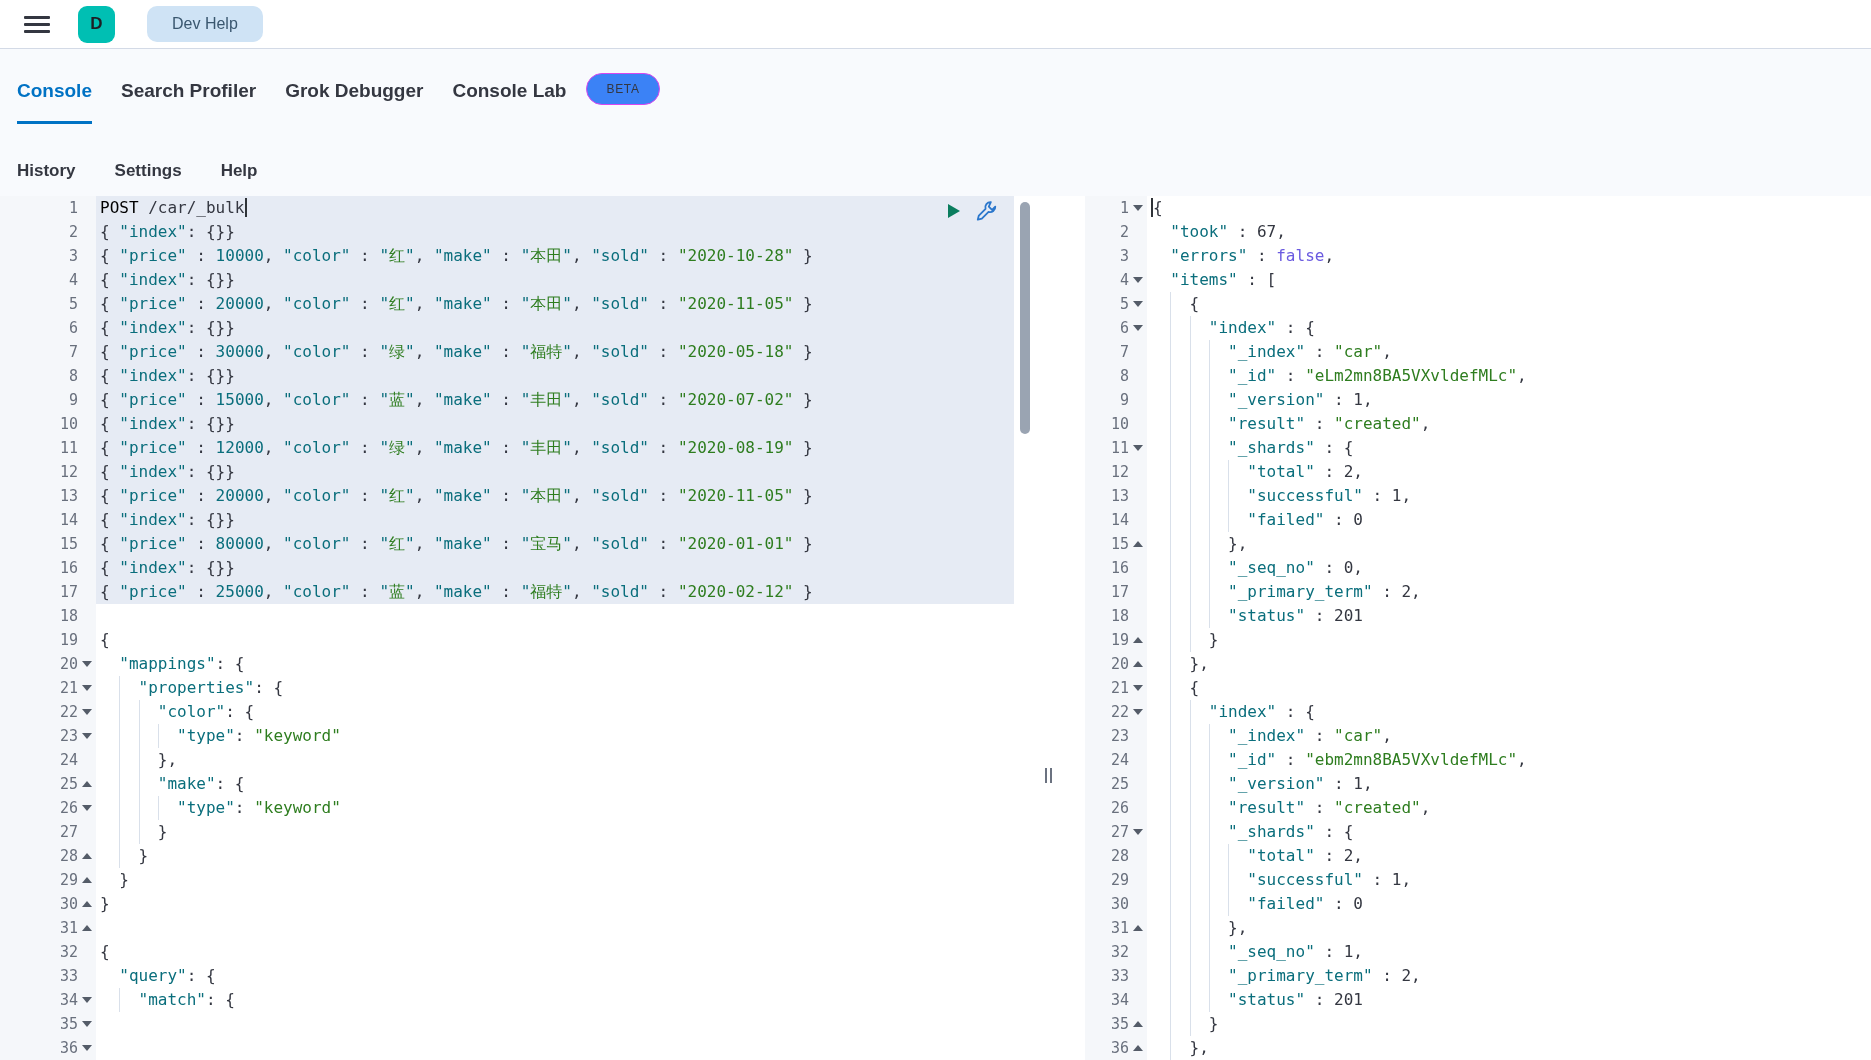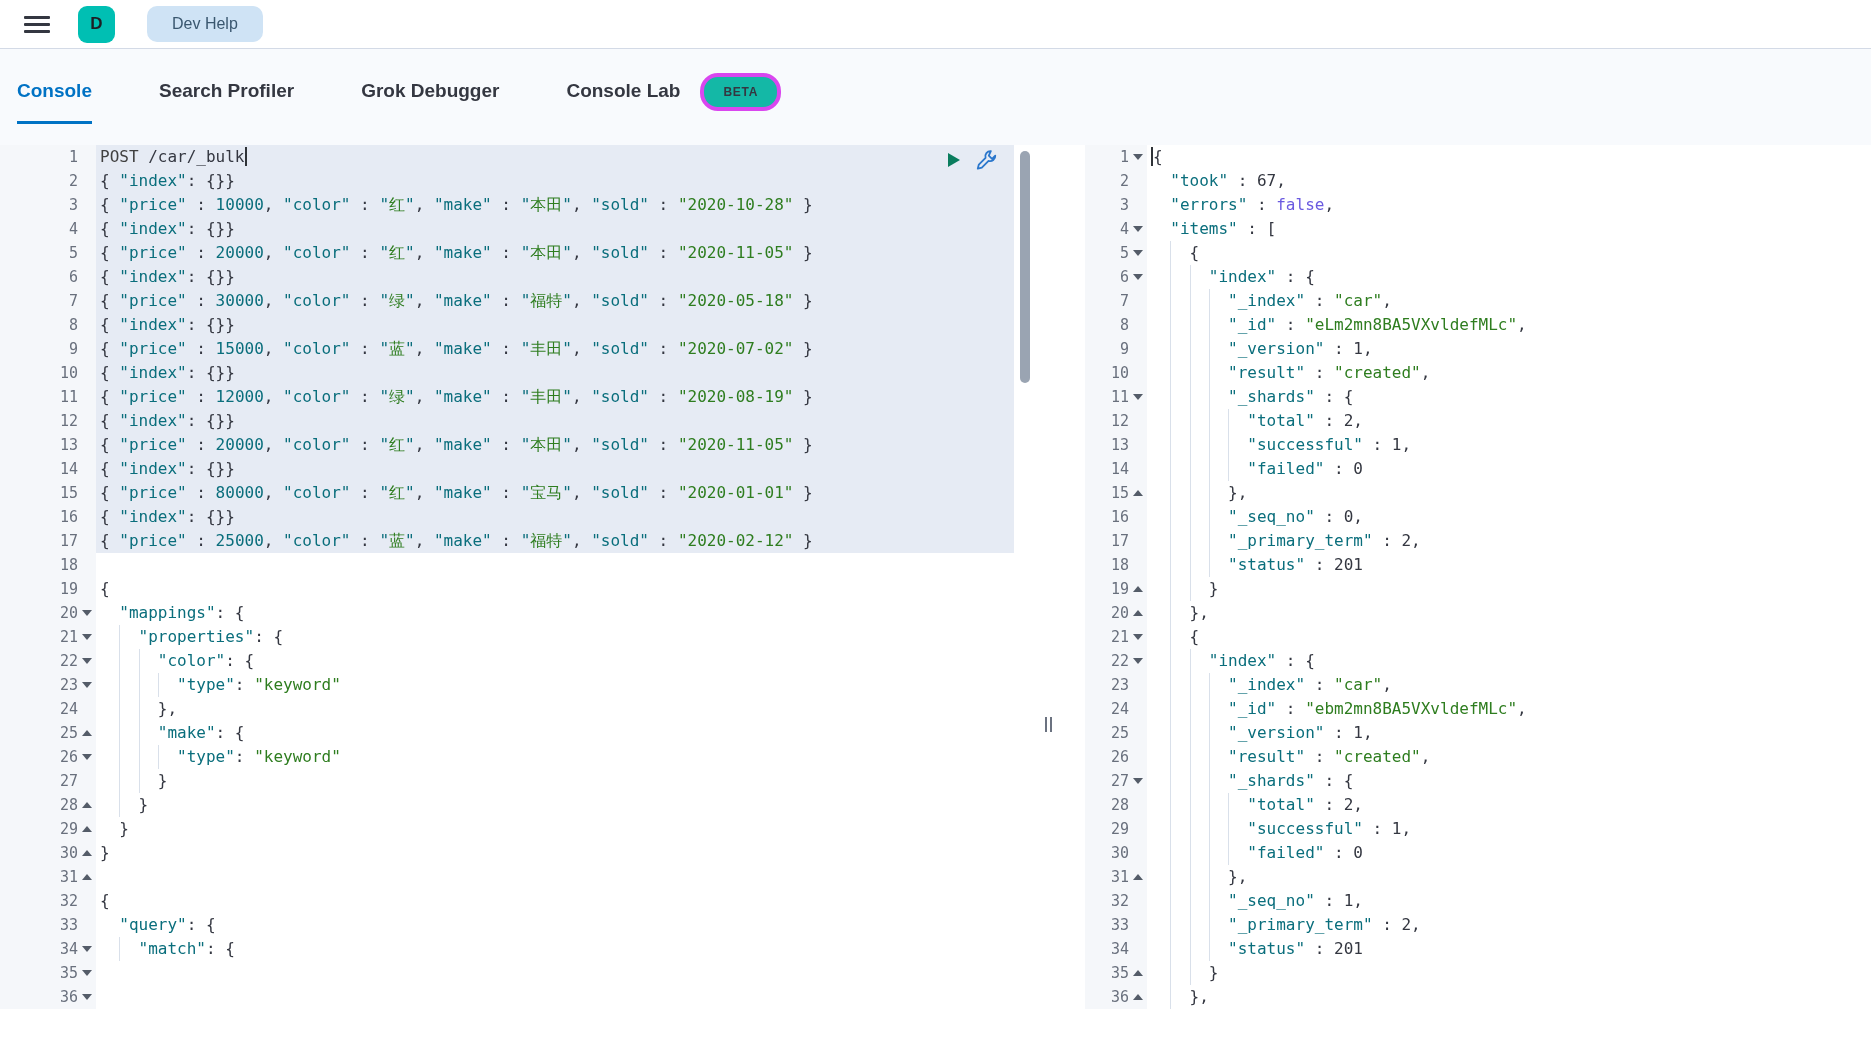--- a/index.html
+++ b/index.html
@@ -6,25 +6,25 @@
   .app{width:1871px;height:1060px;overflow:hidden;background:#fff;font-family:"Liberation Sans",sans-serif;-webkit-font-smoothing:antialiased;}
 
   
   .topbar{height:49px;border-bottom:1px solid #d3dae6;background:#fff;display:flex;align-items:center;padding:0 0 0 24px;box-sizing:border-box;}
   .hamburger{width:26px;height:26px;border:none;background:transparent;cursor:pointer;display:flex;flex-direction:column;justify-content:center;gap:4px;padding:0;}
   .hamburger span{display:block;height:3px;border-radius:1px;background:#343741;}
   .avatar{margin-left:28px;width:37px;height:37px;border-radius:9px;background:#00bfb3;color:#1d1e24;display:flex;align-items:center;justify-content:center;font-size:17px;font-weight:700;}
   .crumb{margin-left:32px;height:36px;border-radius:10px;background:#cfe3f5;color:#3a576f;display:flex;align-items:center;padding:0 25px;font-size:16px;font-weight:500;cursor:pointer;}
 
   
-  .tabsrow{background:#f8fafd;height:96px;box-sizing:border-box;display:flex;align-items:flex-start;padding:31px 0 0 17px;gap:67px;}
+  .tabsrow{background:#f8fafd;height:96px;box-sizing:border-box;display:flex;align-items:flex-start;padding:31px 0 0 17px;gap:29px;}
   .tab{font-size:19px;font-weight:700;color:#343741;padding-bottom:19px;cursor:pointer;border-bottom:3px solid transparent;}
   .tab.active{color:#0072c4;border-bottom-color:#0072c4;}
   .tabwrap{display:flex;align-items:flex-start;}
-  .beta{margin-left:20px;margin-top:-7px;border:4px solid #d946ef;background:#14b8a6;border-radius:18px;padding:8px 19px;font-size:12px;font-weight:700;letter-spacing:.7px;color:#343741;}
+  .beta{margin-left:20px;margin-top:-7px;border:1px solid #d946ef;background:#3b82f6;border-radius:18px;padding:8px 19px;font-size:12px;font-weight:400;letter-spacing:.7px;color:#343741;}
 
   
   .menurow{background:#f8fafd;height:51px;display:flex;align-items:center;gap:39px;padding-left:17px;}
   .menurow span{font-size:17px;font-weight:600;color:#343741;cursor:pointer;}
 
   
   .editors{display:flex;height:864px;background:#fff;}
   .panel-left{width:1035px;display:flex;position:relative;}
   .panel-right{flex:1;display:flex;}
   .gutter{background:#f5f7fa;font-family:"DejaVu Sans Mono",monospace;font-size:15px;color:#69707d;}
@@ -34,21 +34,21 @@
   .gl .num{flex:1;text-align:right;line-height:24px;}
   .gl .fold{width:18px;display:flex;justify-content:center;align-items:center;cursor:pointer;}
   .tri-d{width:0;height:0;border-left:5px solid transparent;border-right:5px solid transparent;border-top:6px solid #545c68;}
   .tri-u{width:0;height:0;border-left:5px solid transparent;border-right:5px solid transparent;border-bottom:6px solid #545c68;}
   .code{font-family:"DejaVu Sans Mono",monospace;font-size:16px;line-height:24px;}
   .lcode{width:918px;}
   .rcode{flex:1;}
   .cl{height:24px;white-space:pre;position:relative;padding-left:4px;box-sizing:border-box;}
   .cl.hl{background:#e6ebf4;}
   .guide{position:absolute;top:0;bottom:0;width:1px;background:#d9e0ea;}
-  .s-m{color:#404040;}   
+  .s-m{color:#000000;}   
   .s-t{color:#0a6e7c;}   
   .s-g{color:#2e7d1f;}   
   .s-p{color:#6a5ae0;}   
   .s-d{color:#343741;}   
   .s-n{color:#343741;}   
   .cursor{display:inline-block;width:2px;height:19px;background:#2f3338;vertical-align:-4px;}
 
   .scrollzone{width:21px;position:relative;background:#fff;}
   .thumb{position:absolute;top:6px;right:5px;width:10px;height:232px;border-radius:5px;background:#9aa4b2;cursor:pointer;}
 
@@ -77,20 +77,25 @@
   <nav class="tabsrow">
     <div class="tab active">Console</div>
     <div class="tab">Search Profiler</div>
     <div class="tab">Grok Debugger</div>
     <div class="tabwrap">
       <div class="tab">Console Lab</div>
       <div class="beta">BETA</div>
     </div>
   </nav>
 
+  <nav class="menurow">
+    <span>History</span>
+    <span>Settings</span>
+    <span>Help</span>
+  </nav>
 
   <div class="editors">
 
     <div class="panel-left">
       <div class="gutter lgutter" id="lgut">
           <div class="gl">
             <span class="num">1</span>
             <span class="fold"></span>
           </div>
           <div class="gl">

